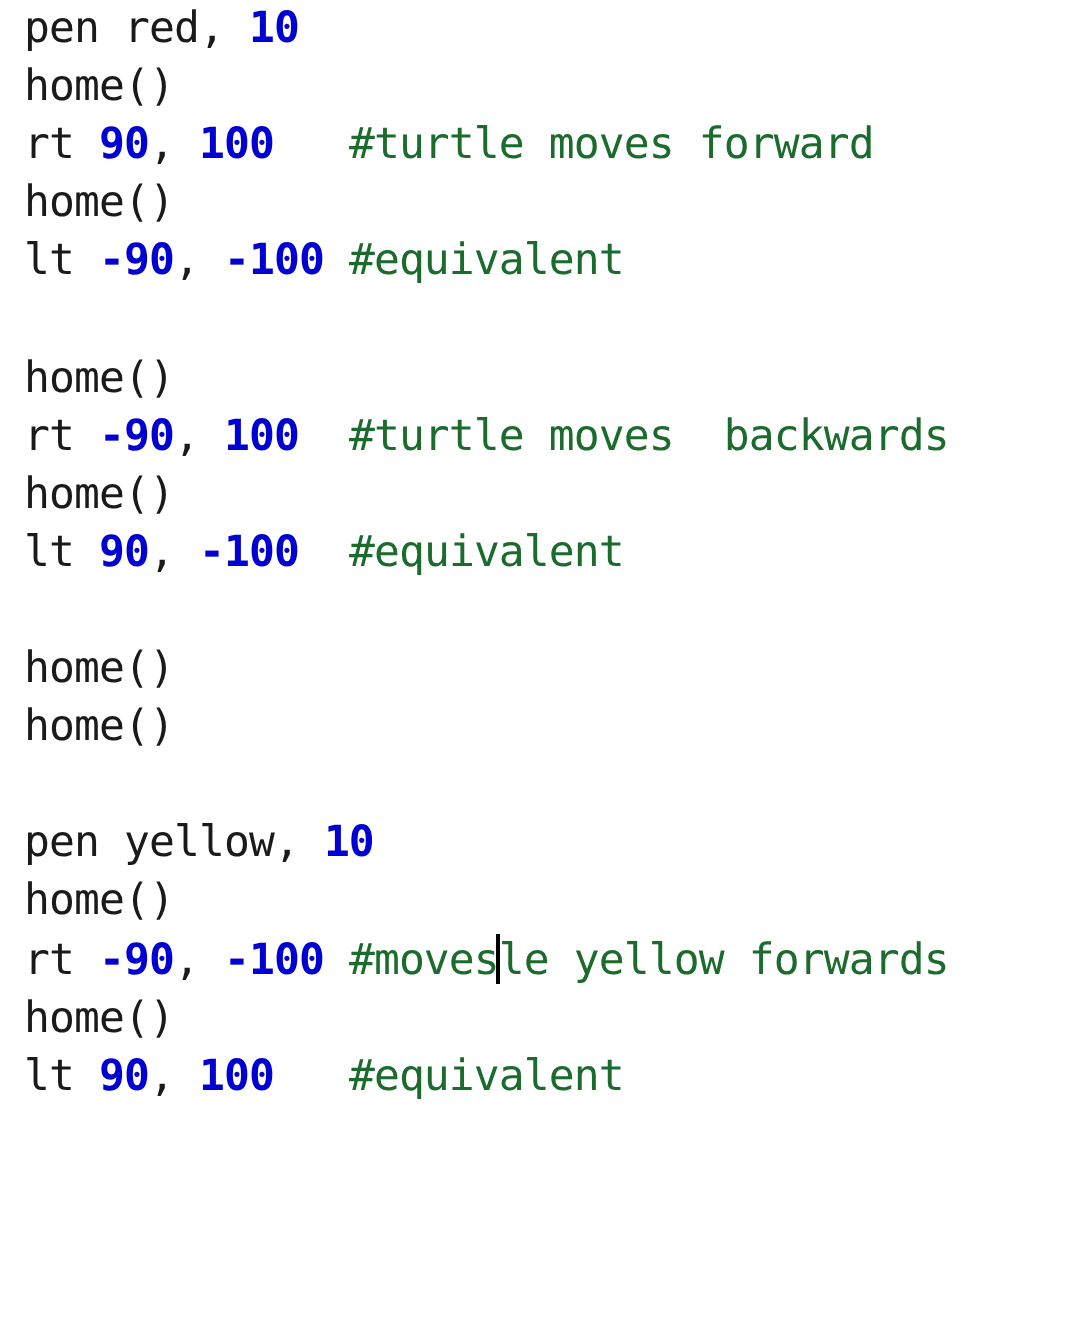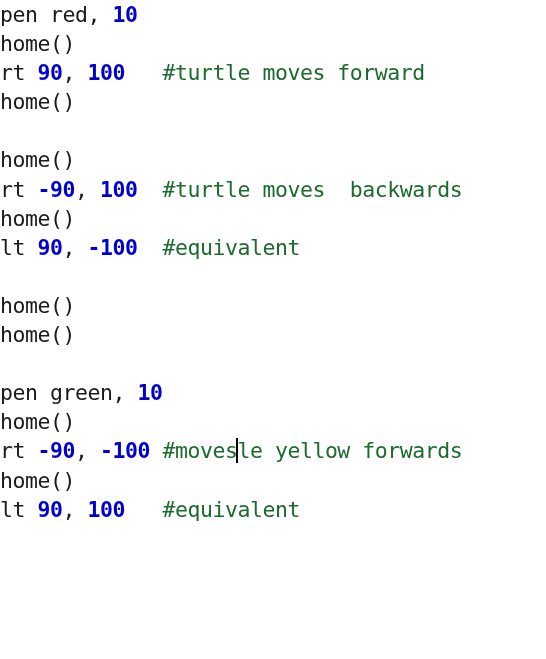--- a/index.html
+++ b/index.html
@@ -21,21 +21,21 @@
     padding: 0;
     box-sizing: border-box;
   }
   .code-line {
     height: 29.1px;
     line-height: 29.1px;
     font-size: 21.5px;
     white-space: pre;
     letter-spacing: -0.45px;
     color: #1a1a1a;
-    padding-left: 0;
+    padding-left: 12px;
     box-sizing: border-box;
   }
   .code-line.blank {
     color: transparent;
   }
   .tok-plain { color: #1a1a1a; }
   .tok-num   { color: #0000d2; font-weight: 600; }
   .tok-cmt   { color: #1b6b2c; }
   .caret {
     display: inline-block;
@@ -55,27 +55,28 @@
   }
 </style>
 </head>
 <body>
 
 <div id="editor">
     <div class="code-line"><span class="tok-plain">pen red, </span><span class="tok-num">10</span></div>
     <div class="code-line"><span class="tok-plain">home()</span></div>
     <div class="code-line"><span class="tok-plain">rt </span><span class="tok-num">90</span><span class="tok-plain">, </span><span class="tok-num">100</span><span class="tok-plain">   </span><span class="tok-cmt">#turtle moves forward</span></div>
     <div class="code-line"><span class="tok-plain">home()</span></div>
+    <div class="code-line"><span class="tok-plain">lt </span><span class="tok-num">-90</span><span class="tok-plain">, </span><span class="tok-num">-100</span><span class="tok-plain"> </span><span class="tok-cmt">#equivalent</span></div>
     <div class="code-line blank">&nbsp;</div>
     <div class="code-line"><span class="tok-plain">home()</span></div>
     <div class="code-line"><span class="tok-plain">rt </span><span class="tok-num">-90</span><span class="tok-plain">, </span><span class="tok-num">100</span><span class="tok-plain">  </span><span class="tok-cmt">#turtle moves  backwards</span></div>
     <div class="code-line"><span class="tok-plain">home()</span></div>
     <div class="code-line"><span class="tok-plain">lt </span><span class="tok-num">90</span><span class="tok-plain">, </span><span class="tok-num">-100</span><span class="tok-plain">  </span><span class="tok-cmt">#equivalent</span></div>
     <div class="code-line blank">&nbsp;</div>
     <div class="code-line"><span class="tok-plain">home()</span></div>
     <div class="code-line"><span class="tok-plain">home()</span></div>
     <div class="code-line blank">&nbsp;</div>
-    <div class="code-line"><span class="tok-plain">pen green, </span><span class="tok-num">10</span></div>
+    <div class="code-line"><span class="tok-plain">pen yellow, </span><span class="tok-num">10</span></div>
     <div class="code-line"><span class="tok-plain">home()</span></div>
     <div class="code-line"><span class="tok-plain">rt </span><span class="tok-num">-90</span><span class="tok-plain">, </span><span class="tok-num">-100</span><span class="tok-plain"> </span><span class="tok-cmt">#moves</span><span class="caret"></span><span class="tok-cmt">le yellow forwards</span></div>
     <div class="code-line"><span class="tok-plain">home()</span></div>
     <div class="code-line"><span class="tok-plain">lt </span><span class="tok-num">90</span><span class="tok-plain">, </span><span class="tok-num">100</span><span class="tok-plain">   </span><span class="tok-cmt">#equivalent</span></div>
   </div>
 
 </body></html>

